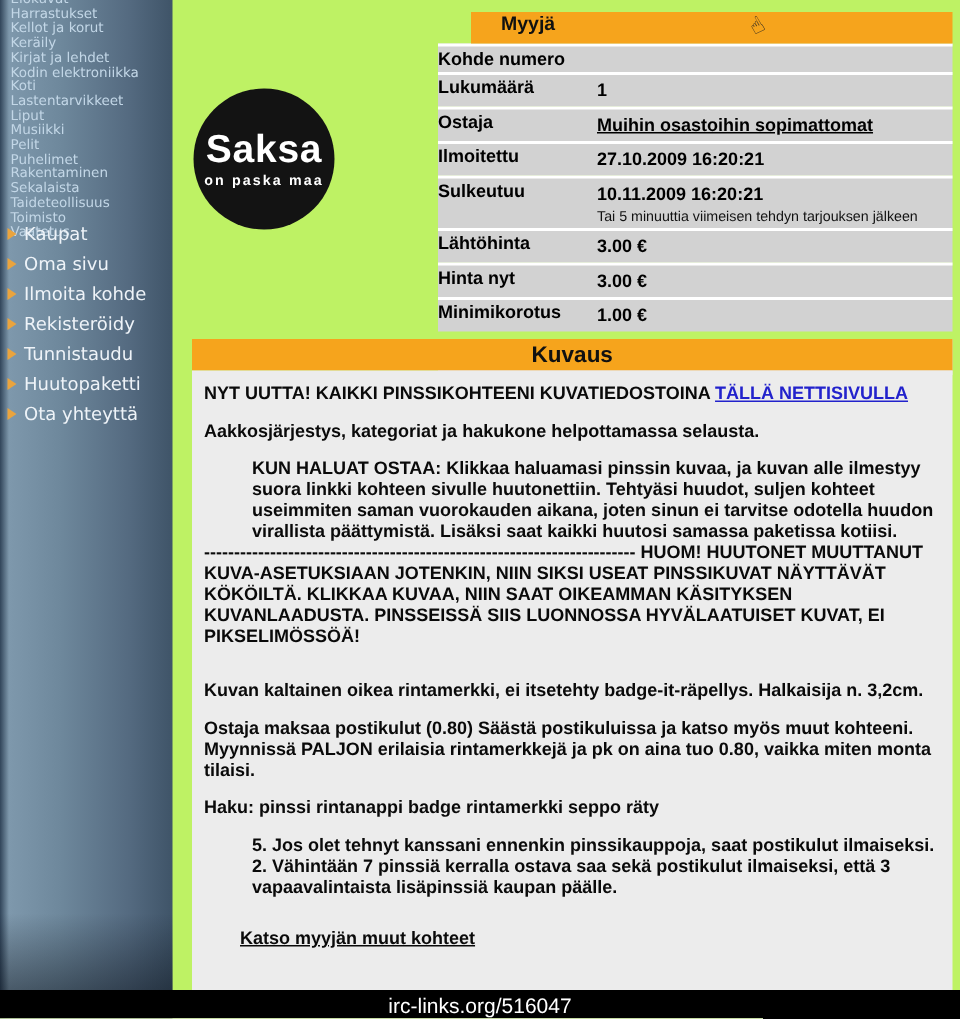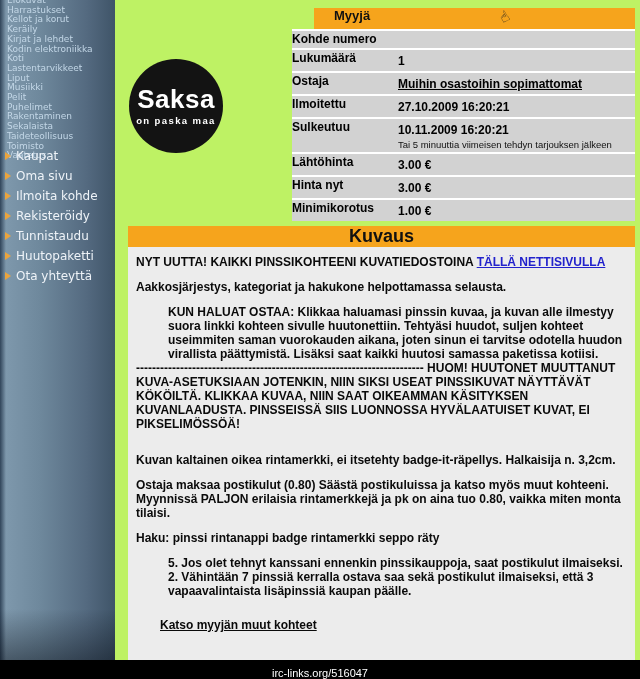--- a/index.html
+++ b/index.html
@@ -40,35 +40,35 @@
   .sval.vlink{text-decoration:underline;cursor:pointer;}
   .snote{font-weight:normal;font-size:9.5px;margin-top:1px;color:#111;}
   .adbar{margin-top:5px;background:#e6e6e6;height:24px;display:flex;align-items:center;
          justify-content:space-between;padding:0 8px;}
   .adlink{font-weight:bold;font-size:13px;text-decoration:underline;cursor:pointer;}
   .adtag{font-size:10px;color:#a8a8a8;}
 
   
   .kuvaus{position:absolute;left:128px;top:226px;width:507px;}
   .kbar{background:#f6a41c;height:21px;display:flex;align-items:center;justify-content:center;
-        font-weight:bold;font-size:18px;color:#111;}
+        font-weight:bold;font-size:15px;color:#111;}
   .kbody{background:#ececec;height:398px;padding:8px;overflow:hidden;font-size:12px;
          font-weight:bold;line-height:14px;color:#0a0a0a;word-break:break-word;}
   .kbody p{margin:11px 0;}
   .kbody p.first{margin-top:0;}
   .kbody p.nogap-b{margin-bottom:0;margin-left:32px;}
   .kbody p.nogap-t{margin-top:0;}
   .kbody p.gap-xl{margin-top:22px;}
   .kbody p.gap-lg{margin-top:20px;margin-left:24px;}
   .dlink{color:#2222cc;text-decoration:underline;cursor:pointer;}
   .blink{text-decoration:underline;cursor:pointer;}
 
   
   .footer{position:absolute;left:0;bottom:0;width:640px;height:19px;background:#000;color:#fff;
-          display:flex;align-items:flex-end;justify-content:center;font-size:11px;z-index:5;}
+          display:flex;align-items:center;justify-content:center;font-size:14px;z-index:5;}
 </style>
 </head>
 <body>
 
 <div id="page">
 
   <div class="sidebar">
     <ul class="cats">
       <li>Elokuvat</li>
       <li>Harrastukset</li>

